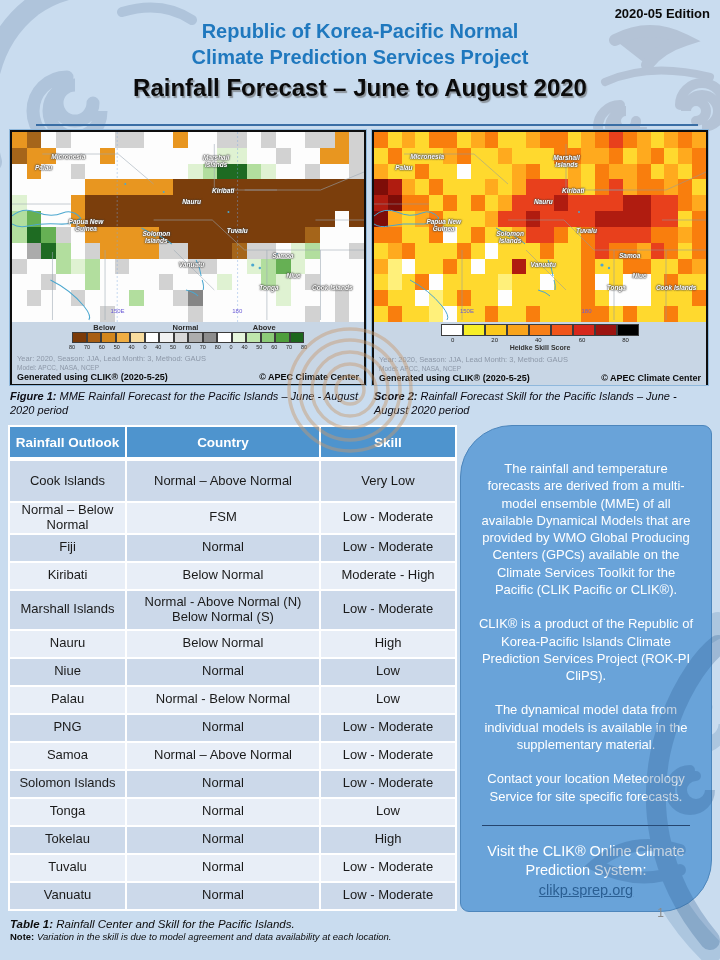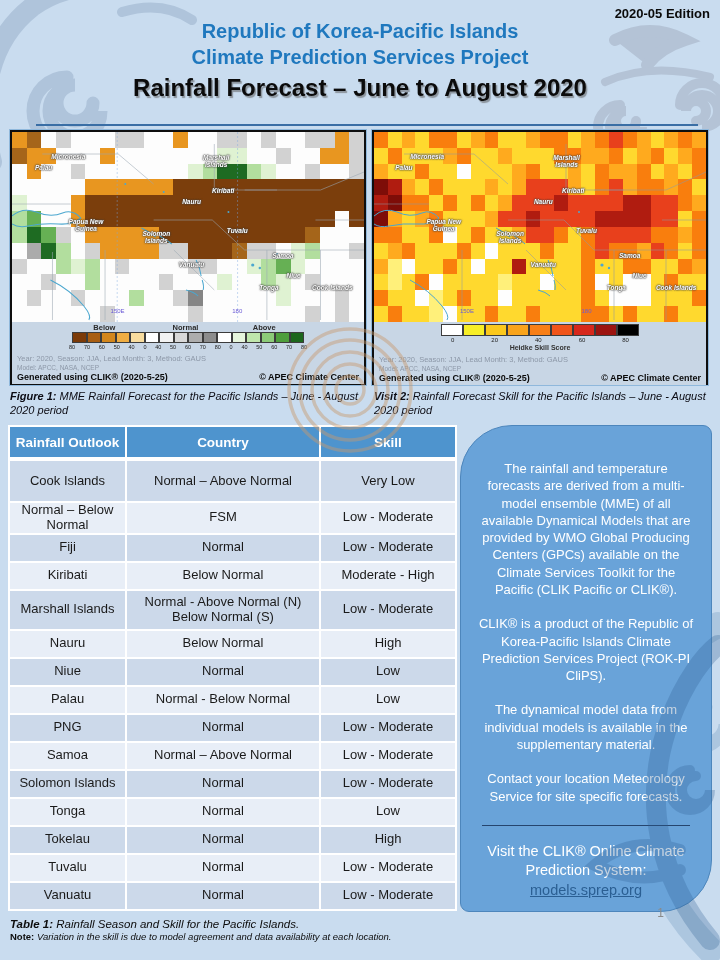--- a/index.html
+++ b/index.html
@@ -126,21 +126,21 @@
   <svg class="deco z2" style="left:540px;top:620px;opacity:.28;" width="180" height="330" viewBox="0 0 180 330">
     <g stroke="#2E5F93" fill="none" stroke-linecap="round">
       <path d="M170,320 C120,260 100,180 130,100 C145,60 165,35 178,25" stroke-width="20"></path>
       <path d="M140,230 q-50,-15 -85,15 q45,22 85,5" stroke-width="12"></path>
       <path d="M150,150 a20,20 0 1 0 20,20 a14,14 0 1 1 -14,-14" stroke-width="10"></path>
     </g>
   </svg>
 
   <div class="edition">2020-05 Edition</div>
   <div class="title-block">
-    <div class="title-blue">Republic of Korea-Pacific Islands</div>
+    <div class="title-blue">Republic of Korea-Pacific Normal</div>
     <div class="title-blue">Climate Prediction Services Project</div>
     <div class="title-black">Rainfall Forecast – June to August 2020</div>
   </div>
   <div class="title-divider"></div>
 
   <figure class="figure" id="fig1" style="margin:0">
     <div class="map-area">
       <div class="map-grid">
           <div style="background: rgb(232, 150, 32);"></div>
           <div style="background: rgb(165, 101, 26);"></div>
@@ -910,21 +910,21 @@
           <span>© APEC Climate Center</span>
         </div>
       </div>
     </div>
   </figure>
 
   <div class="fig-caption" id="cap1">
     <span class="cap-label">Figure 1:</span><span> MME Rainfall Forecast for the Pacific Islands – June - August 2020 period</span>
   </div>
   <div class="fig-caption" id="cap2">
-    <span class="cap-label">Visit 2:</span><span> Rainfall Forecast Skill for the Pacific Islands – June - August 2020 period</span>
+    <span class="cap-label">Score 2:</span><span> Rainfall Forecast Skill for the Pacific Islands – June - August 2020 period</span>
   </div>
 
   <div class="tbl">
     <div class="t-head">
       <div>Rainfall Outlook</div>
       <div>Country</div>
       <div>Skill</div>
     </div>
     <div class="t-body">
         <div class="t-row dark">
@@ -1000,31 +1000,31 @@
         </div>
         <div class="t-row dark">
           <div>Vanuatu</div>
           <div>Normal</div>
           <div>Low - Moderate</div>
         </div>
       </div>
   </div>
 
   <div class="tbl-caption">
-    <div class="tc1"><b>Table 1:</b><span> Rainfall Season and Skill for the Pacific Islands.</span></div>
+    <div class="tc1"><b>Table 1:</b><span> Rainfall Center and Skill for the Pacific Islands.</span></div>
     <div class="tc2"><b>Note:</b><span> Variation in the skill is due to model agreement and data availability at each location.</span></div>
   </div>
 
   <div class="info-box">
     <div>
         <div class="p">The rainfall and temperature forecasts are derived from a multi-model ensemble (MME) of all available Dynamical Models that are provided by WMO Global Producing Centers (GPCs) available on the Climate Services Toolkit for the Pacific (CLIK Pacific or CLIK®).</div>
         <div class="p">CLIK® is a product of the Republic of Korea-Pacific Islands Climate Prediction Services Project (ROK-PI CliPS).</div>
         <div class="p">The dynamical model data from individual models is available in the supplementary material.</div>
         <div class="p">Contact your location Meteorology Service for site specific forecasts.</div>
       </div>
     <div class="box-divider"></div>
     <div class="visit">
-      <span>Visit the CLIK® Online Climate Prediction System: </span><a href="#">models.sprep.org</a>
+      <span>Visit the CLIK® Online Climate Prediction System: </span><a href="#">clikp.sprep.org</a>
     </div>
   </div>
 
   <div class="page-number">1</div>
 </div>
 
 </body></html>

